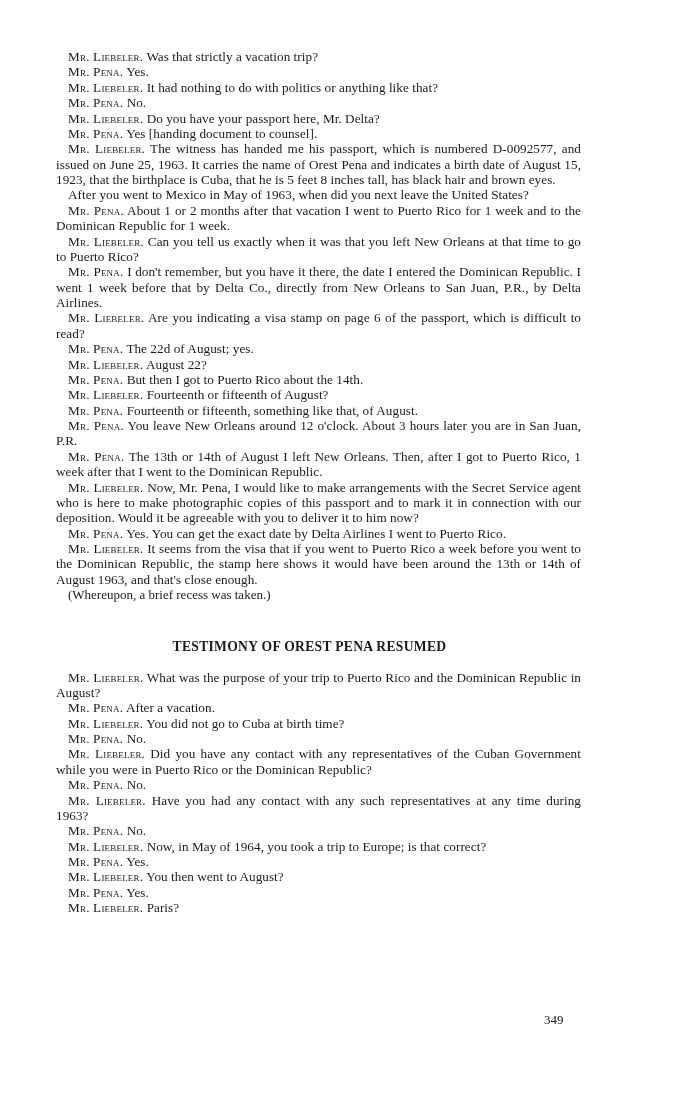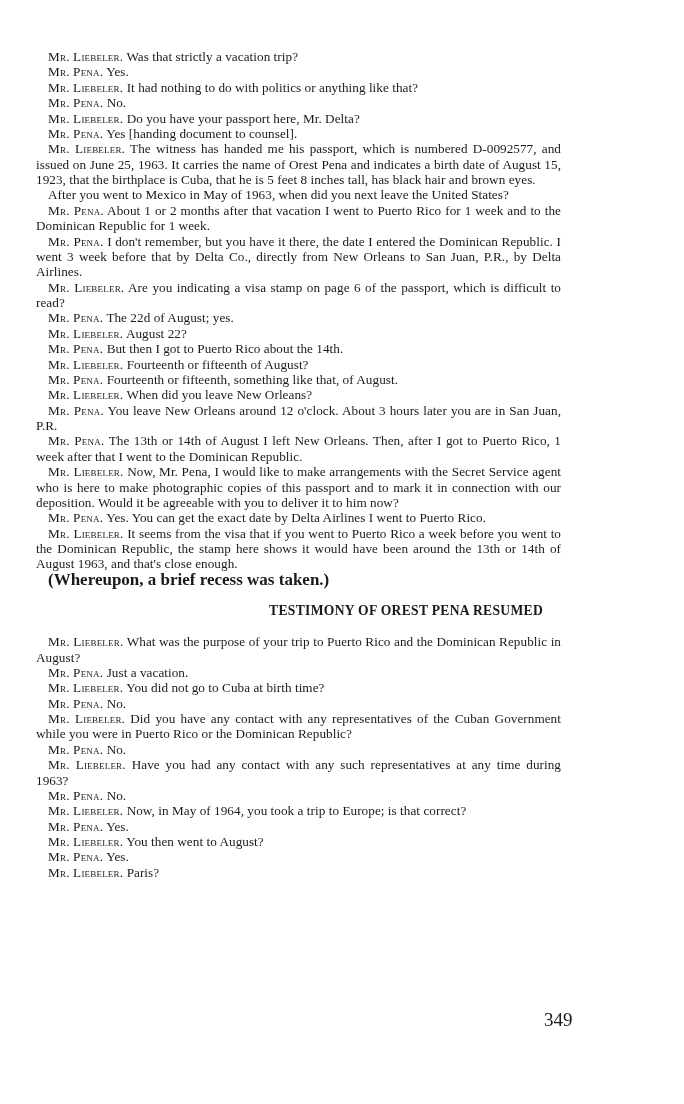--- a/index.html
+++ b/index.html
@@ -10,96 +10,95 @@
   body {
     width: 684px;
     height: 1104px;
     position: relative;
     overflow: hidden;
     font-family: "Liberation Serif", "DejaVu Serif", serif;
     color: #1a1a1a;
   }
   .page {
     position: absolute;
-    left: 36px;
+    left: 56px;
     top: 49px;
     width: 525px;
   }
   .para {
     margin: 0;
     font-size: 13.2px;
     line-height: 15.37px;
     text-align: justify;
     text-indent: 12px;
     letter-spacing: 0.05px;
   }
   .speaker {
     font-variant: small-caps;
     letter-spacing: 0.2px;
   }
   .heading {
-    margin: 16px 0 15px 0;
-    text-align: right;
+    margin: 36px 0 15px 0;
+    text-align: center;
     font-weight: bold;
     font-size: 13.6px;
     line-height: 16px;
     letter-spacing: 0.3px;
     padding-right: 18px;
   }
   .note {
     margin: 0;
-    font-size: 17px;
+    font-size: 13px;
     line-height: 15.37px;
     text-indent: 12px;
-    font-weight: bold;
   }
   .page-number {
     position: absolute;
     left: 544px;
     top: 1011px;
-    font-size: 19px;
+    font-size: 13px;
     line-height: 18px;
   }
   .section-2 {
     margin-top: 8px;
   }
 </style>
 </head>
 <body>
 
 <div class="page">
   <div id="section-1">
       <p class="para"><span class="speaker">Mr. Liebeler.</span> <span>Was that strictly a vacation trip?</span></p>
       <p class="para"><span class="speaker">Mr. Pena.</span> <span>Yes.</span></p>
       <p class="para"><span class="speaker">Mr. Liebeler.</span> <span>It had nothing to do with politics or anything like that?</span></p>
       <p class="para"><span class="speaker">Mr. Pena.</span> <span>No.</span></p>
       <p class="para"><span class="speaker">Mr. Liebeler.</span> <span>Do you have your passport here, Mr. Delta?</span></p>
       <p class="para"><span class="speaker">Mr. Pena.</span> <span>Yes [handing document to counsel].</span></p>
       <p class="para"><span class="speaker">Mr. Liebeler.</span> <span>The witness has handed me his passport, which is numbered D-0092577, and issued on June 25, 1963. It carries the name of Orest Pena and indicates a birth date of August 15, 1923, that the birthplace is Cuba, that he is 5 feet 8 inches tall, has black hair and brown eyes.</span></p>
       <p class="para"><span>After you went to Mexico in May of 1963, when did you next leave the United States?</span></p>
       <p class="para"><span class="speaker">Mr. Pena.</span> <span>About 1 or 2 months after that vacation I went to Puerto Rico for 1 week and to the Dominican Republic for 1 week.</span></p>
-      <p class="para"><span class="speaker">Mr. Pena.</span> <span>I don't remember, but you have it there, the date I entered the Dominican Republic. I went 3 week before that by Delta Co., directly from New Orleans to San Juan, P.R., by Delta Airlines.</span></p>
+      <p class="para"><span class="speaker">Mr. Liebeler.</span> <span>Can you tell us exactly when it was that you left New Orleans at that time to go to Puerto Rico?</span></p>
+      <p class="para"><span class="speaker">Mr. Pena.</span> <span>I don't remember, but you have it there, the date I entered the Dominican Republic. I went 1 week before that by Delta Co., directly from New Orleans to San Juan, P.R., by Delta Airlines.</span></p>
       <p class="para"><span class="speaker">Mr. Liebeler.</span> <span>Are you indicating a visa stamp on page 6 of the passport, which is difficult to read?</span></p>
       <p class="para"><span class="speaker">Mr. Pena.</span> <span>The 22d of August; yes.</span></p>
       <p class="para"><span class="speaker">Mr. Liebeler.</span> <span>August 22?</span></p>
       <p class="para"><span class="speaker">Mr. Pena.</span> <span>But then I got to Puerto Rico about the 14th.</span></p>
       <p class="para"><span class="speaker">Mr. Liebeler.</span> <span>Fourteenth or fifteenth of August?</span></p>
       <p class="para"><span class="speaker">Mr. Pena.</span> <span>Fourteenth or fifteenth, something like that, of August.</span></p>
-      <p class="para"><span class="speaker">Mr. Liebeler.</span> <span>When did you leave New Orleans?</span></p>
       <p class="para"><span class="speaker">Mr. Pena.</span> <span>You leave New Orleans around 12 o'clock. About 3 hours later you are in San Juan, P.R.</span></p>
       <p class="para"><span class="speaker">Mr. Pena.</span> <span>The 13th or 14th of August I left New Orleans. Then, after I got to Puerto Rico, 1 week after that I went to the Dominican Republic.</span></p>
       <p class="para"><span class="speaker">Mr. Liebeler.</span> <span>Now, Mr. Pena, I would like to make arrangements with the Secret Service agent who is here to make photographic copies of this passport and to mark it in connection with our deposition. Would it be agreeable with you to deliver it to him now?</span></p>
       <p class="para"><span class="speaker">Mr. Pena.</span> <span>Yes. You can get the exact date by Delta Airlines I went to Puerto Rico.</span></p>
       <p class="para"><span class="speaker">Mr. Liebeler.</span> <span>It seems from the visa that if you went to Puerto Rico a week before you went to the Dominican Republic, the stamp here shows it would have been around the 13th or 14th of August 1963, and that's close enough.</span></p>
     </div>
   <p class="note">(Whereupon, a brief recess was taken.)</p>
   <div class="heading">TESTIMONY OF OREST PENA RESUMED</div>
   <div id="section-2" class="section-2">
       <p class="para"><span class="speaker">Mr. Liebeler.</span> <span>What was the purpose of your trip to Puerto Rico and the Dominican Republic in August?</span></p>
-      <p class="para"><span class="speaker">Mr. Pena.</span> <span>Just a vacation.</span></p>
+      <p class="para"><span class="speaker">Mr. Pena.</span> <span>After a vacation.</span></p>
       <p class="para"><span class="speaker">Mr. Liebeler.</span> <span>You did not go to Cuba at birth time?</span></p>
       <p class="para"><span class="speaker">Mr. Pena.</span> <span>No.</span></p>
       <p class="para"><span class="speaker">Mr. Liebeler.</span> <span>Did you have any contact with any representatives of the Cuban Government while you were in Puerto Rico or the Dominican Republic?</span></p>
       <p class="para"><span class="speaker">Mr. Pena.</span> <span>No.</span></p>
       <p class="para"><span class="speaker">Mr. Liebeler.</span> <span>Have you had any contact with any such representatives at any time during 1963?</span></p>
       <p class="para"><span class="speaker">Mr. Pena.</span> <span>No.</span></p>
       <p class="para"><span class="speaker">Mr. Liebeler.</span> <span>Now, in May of 1964, you took a trip to Europe; is that correct?</span></p>
       <p class="para"><span class="speaker">Mr. Pena.</span> <span>Yes.</span></p>
       <p class="para"><span class="speaker">Mr. Liebeler.</span> <span>You then went to August?</span></p>
       <p class="para"><span class="speaker">Mr. Pena.</span> <span>Yes.</span></p>

